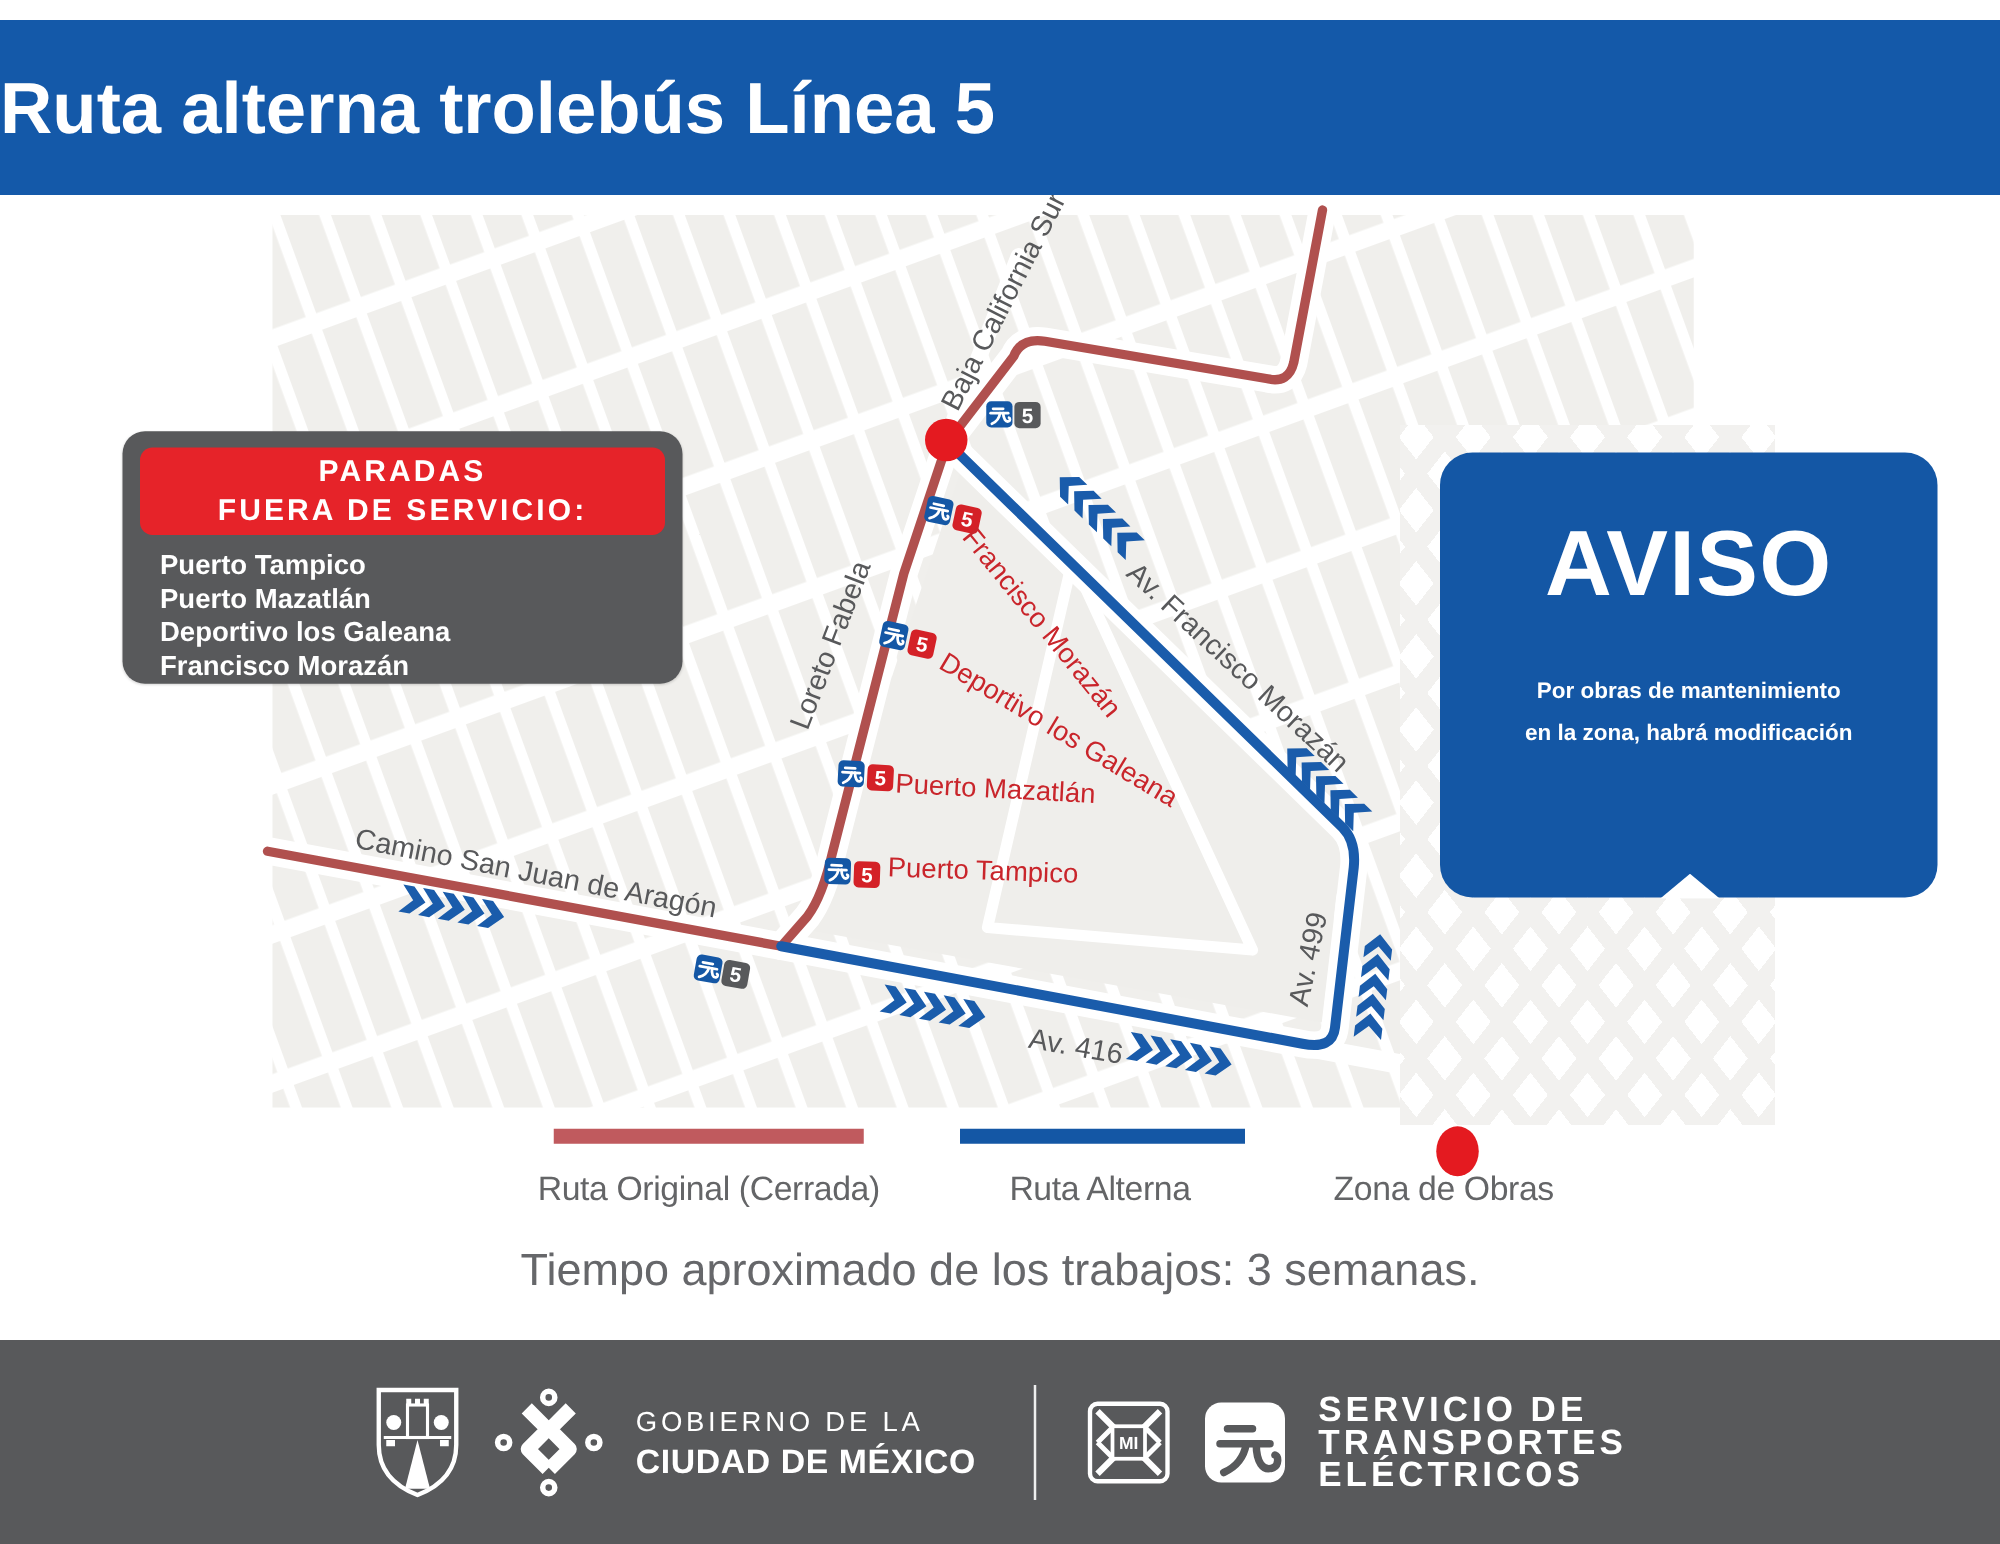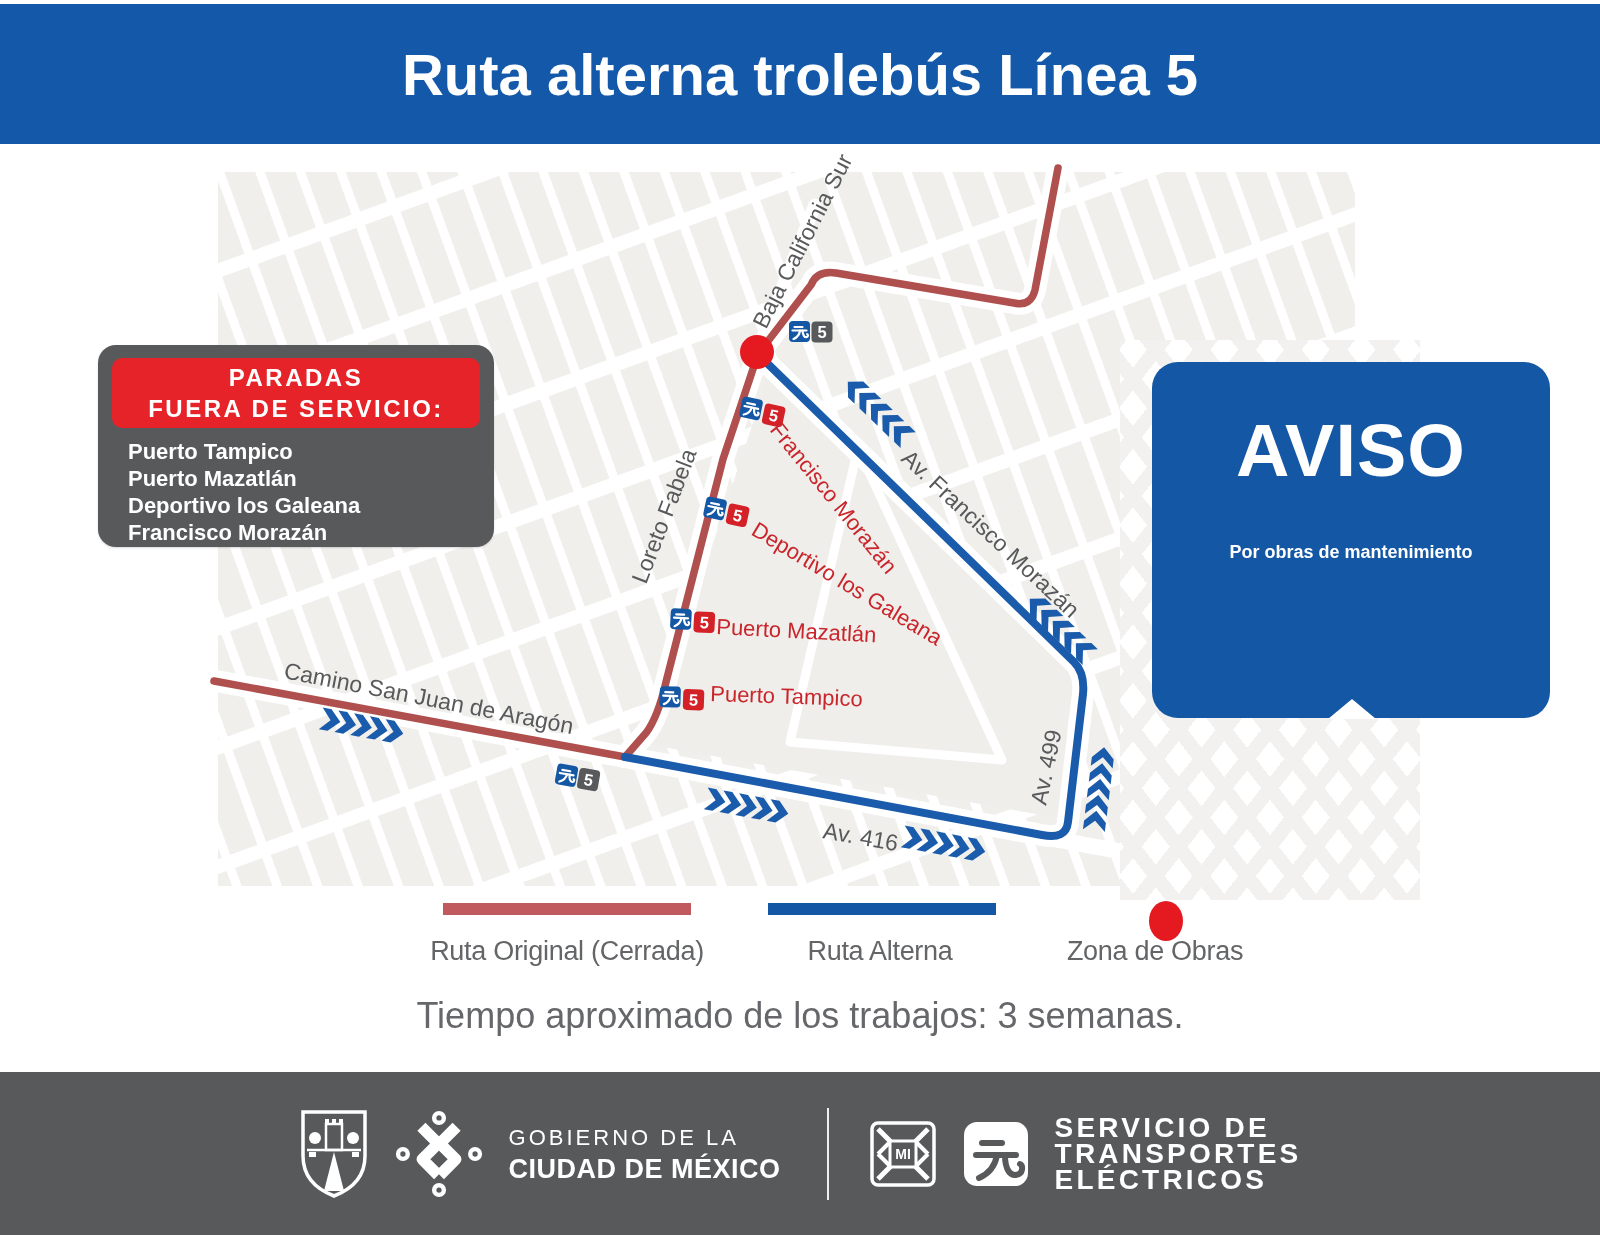--- a/index.html
+++ b/index.html
@@ -1,41 +1,41 @@
 <!DOCTYPE html>
 <html><head>
 <meta charset="utf-8">
 <style>
   * { margin:0; padding:0; box-sizing:border-box; }
   html,body { background:#ffffff; }
   body { font-family:"Liberation Sans", sans-serif; }
   .page { position:relative; width:1600px; height:1235px; background:#ffffff; overflow:hidden; }
 
   
-  .header { position:absolute; left:0; top:4px; width:1600px; height:140px;
-            background:#1459a9; z-index:4; display:flex; align-items:center; justify-content:center; }
+  .header { position:absolute; left:0; top:16px; width:1600px; height:140px;
+            background:#1459a9; z-index:4; display:flex; align-items:center; justify-content:flex-start; }
   .header h1 { color:#ffffff; font-size:58px; font-weight:bold; letter-spacing:0px; }
 
   
   .map-svg { position:absolute; left:0; top:0; width:1600px; height:1235px; z-index:1; }
   .map-svg text { font-family:"Liberation Sans", sans-serif; }
   .street-label { fill:#58595b; font-size:23px; }
   .stop-label { fill:#c9252b; font-size:22px; }
   .badge-5 { fill:#ffffff; font-size:16.5px; font-weight:bold; text-anchor:middle; }
 
   
   .watermark { position:absolute; left:1120px; top:340px; width:300px; height:560px; z-index:2;
     background-color:#ffffff;
     background-image:
       repeating-linear-gradient(52deg,  #f2f1ef 0 14px, transparent 14px 36px),
       repeating-linear-gradient(-52deg, #f2f1ef 0 14px, transparent 14px 36px);
   }
 
   
-  .oos-panel { position:absolute; left:98px; top:345px; width:396px; height:202px;
+  .oos-panel { position:absolute; left:98px; top:345px; width:448px; height:202px;
                background:#58595b; border-radius:18px; z-index:5; box-shadow:0 1px 2px rgba(0,0,0,.15); }
   .oos-header { margin:13px 14px 8px 14px; height:70px; background:#e62329; border-radius:10px;
                 display:flex; flex-direction:column; align-items:center; justify-content:center; }
   .oos-header span { color:#ffffff; font-weight:bold; font-size:24px; letter-spacing:2.5px; line-height:31px; }
   .oos-list { padding:2px 0 0 30px; }
   .oos-list div { color:#ffffff; font-weight:bold; font-size:22px; line-height:27px; }
 
   
   .notice { position:absolute; left:1152px; top:362px; width:398px; height:356px;
             background:#1457a5; border-radius:26px; z-index:5; }
@@ -202,20 +202,21 @@
       <div>Puerto Mazatlán</div>
       <div>Deportivo los Galeana</div>
       <div>Francisco Morazán</div>
     </div>
   </div>
 
   <div class="notice">
     <div class="notice-title">AVISO</div>
     <div class="notice-body">
       <div>Por obras de mantenimiento</div>
+      <div>en la zona, habrá modificación</div>
     </div>
   </div>
 
   <div class="legend-swatch sw-red"></div>
   <div class="legend-swatch sw-blue"></div>
   <div class="legend-dot"></div>
   <div class="legend-label ll-1">Ruta Original (Cerrada)</div>
   <div class="legend-label ll-2">Ruta Alterna</div>
   <div class="legend-label ll-3">Zona de Obras</div>
 

